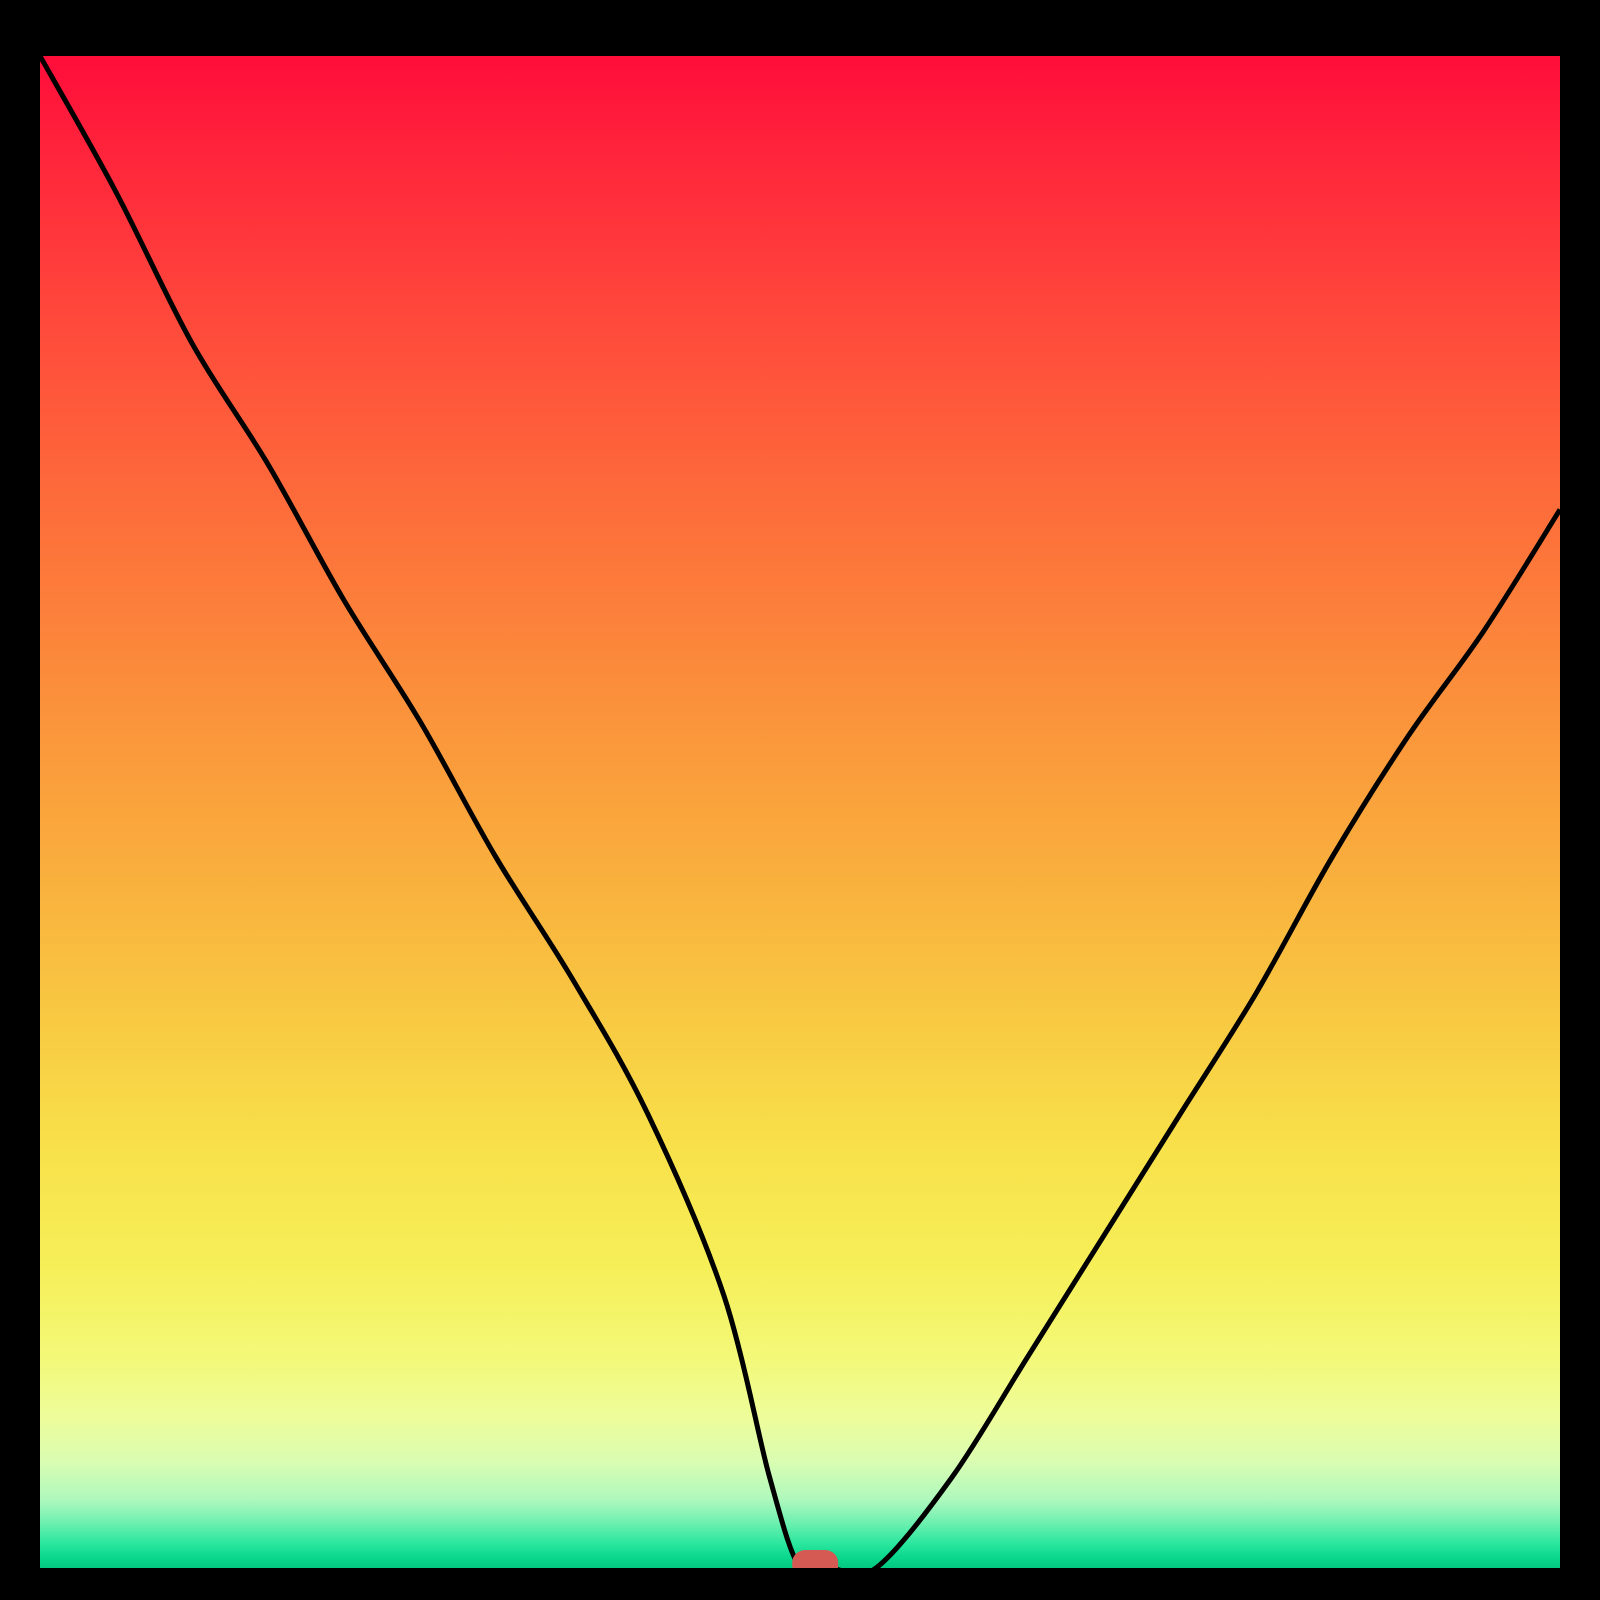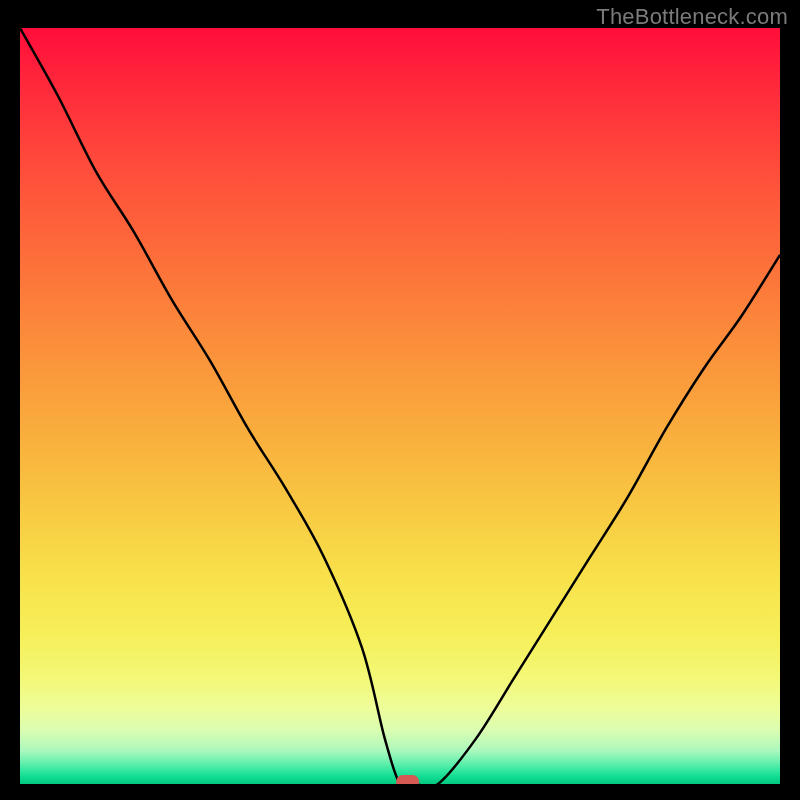--- a/index.html
+++ b/index.html
@@ -69,21 +69,20 @@
   .marker {
     fill: #d45a53;
     stroke: #d45a53;
   }
 </style>
 </head>
 <body>
 
 <div class="frame">
 
-  <div class="watermark">TheBottleneck.com</div>
 
   <div class="plot">
     <svg viewBox="0 0 760 756" preserveAspectRatio="none">
       <path id="curve-path" class="curve" d="M 0 0 C 6.333333333333333 11.339999999999995, 25.333333333333336 44.099999999999966, 38 68.03999999999996 C 50.666666666666664 91.97999999999996, 63.333333333333336 120.95999999999998, 76 143.64 C 88.66666666666667 166.32, 101.33333333333333 182.70000000000002, 114 204.12 C 126.66666666666667 225.54, 139.33333333333334 250.73999999999998, 152 272.15999999999997 C 164.66666666666666 293.58, 177.33333333333334 311.21999999999997, 190 332.64 C 202.66666666666666 354.06, 215.33333333333334 379.26, 228 400.68 C 240.66666666666666 422.1, 253.33333333333334 439.73999999999995, 266 461.15999999999997 C 278.6666666666667 482.58, 291.3333333333333 502.74, 304 529.2 C 316.6666666666667 555.6600000000001, 331.8666666666667 589.6800000000001, 342 619.9200000000001 C 352.1333333333333 650.1600000000001, 358.4666666666667 687.96, 364.8 710.64 C 371.1333333333333 733.3199999999999, 374.93333333333334 748.44, 380 756 C 385.06666666666666 763.56, 388.8666666666667 756, 395.2 756 C 401.5333333333333 756, 407.86666666666673 763.56, 418.00000000000006 756 C 428.1333333333334 748.44, 443.33333333333337 728.28, 456 710.64 C 468.66666666666663 693, 481.3333333333333 670.3199999999999, 494 650.16 C 506.6666666666667 630, 519.3333333333334 609.84, 532 589.6800000000001 C 544.6666666666666 569.5200000000001, 557.3333333333334 549.36, 570 529.2 C 582.6666666666666 509.04, 595.3333333333334 490.14, 608 468.71999999999997 C 620.6666666666666 447.29999999999995, 633.3333333333334 422.1, 646 400.68 C 658.6666666666666 379.26, 671.3333333333334 359.09999999999997, 684 340.2 C 696.6666666666666 321.3, 709.3333333333334 306.18, 722 287.28000000000003 C 734.6666666666666 268.38000000000005, 753.6666666666666 236.88000000000005, 760 226.80000000000007"></path>
       <rect id="marker-rect" class="marker" x="376.6" y="747.5" width="22" height="13" rx="6" ry="6"></rect>
     </svg>
   </div>
 
 </div>
 

